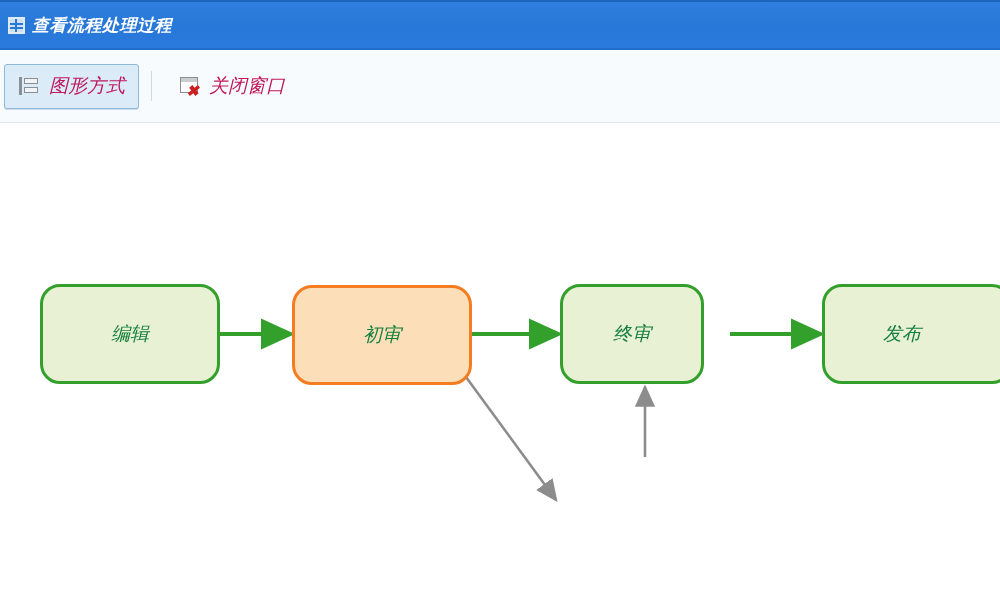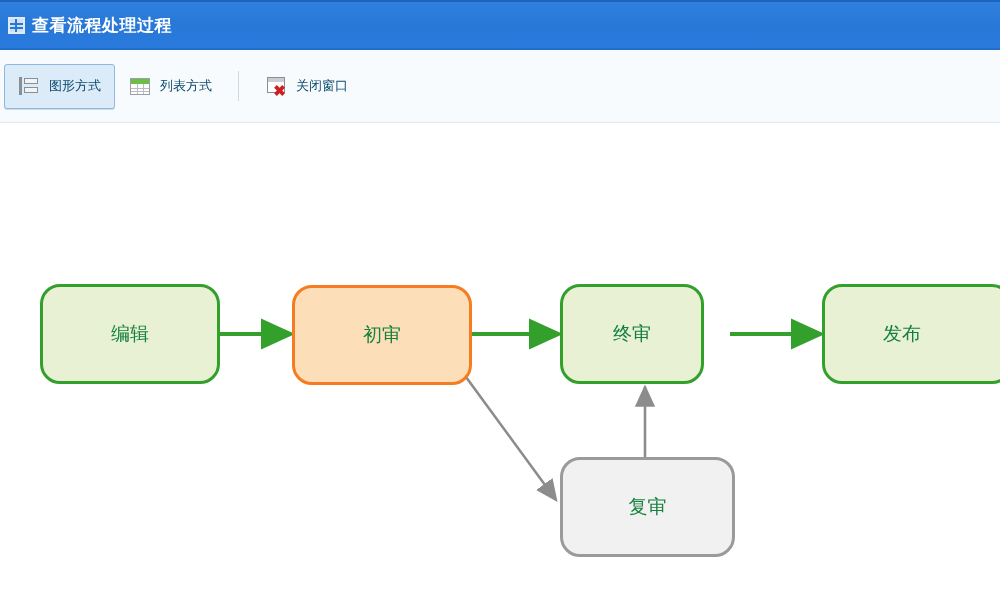--- a/index.html
+++ b/index.html
@@ -12,20 +12,21 @@
     overflow: hidden;
     background: #ffffff;
     font-family: "Liberation Sans", "DejaVu Sans", sans-serif;
     -webkit-font-smoothing: antialiased;
   }
   #app {
     position: relative;
     width: 1000px;
     height: 600px;
     background: #ffffff;
+    font-style: italic;
   }
 
   
   .titlebar {
     position: absolute;
     left: 0; top: 0;
     width: 1000px;
     height: 50px;
     background: linear-gradient(to bottom, #2f7fdf 0%, #2878d8 50%, #2a7ade 100%);
     border-top: 2px solid #1b63bd;
@@ -96,22 +97,22 @@
     border-radius: 3px;
     cursor: default;
     white-space: nowrap;
   }
   .tbtn.active {
     background: #dcebf8;
     border: 1px solid #8cb9dd;
     box-shadow: 0 1px 0 rgba(120,160,195,0.35);
   }
   .tbtn-label {
-    font-size: 13px;
-    color: #0c4a6e;
+    font-size: 19px;
+    color: #be185d;
     margin-left: 9px;
   }
   .tsep {
     width: 1px;
     height: 30px;
     background: #cfd9e2;
     margin: 0 12px;
   }
 
   
@@ -263,31 +264,20 @@
 
     <div class="tbtn active">
       <span class="ico ico-graphic">
         <span class="bar-v"></span>
         <span class="rect r1"></span>
         <span class="rect r2"></span>
       </span>
       <span class="tbtn-label">图形方式</span>
     </div>
 
-    <div class="tbtn">
-      <span class="ico ico-list">
-        <span class="tbl"></span>
-        <span class="hdr"></span>
-        <span class="gv" style="left:8px;"></span>
-        <span class="gv" style="left:14px;"></span>
-        <span class="gh" style="top:13px;"></span>
-        <span class="gh" style="top:16px;"></span>
-      </span>
-      <span class="tbtn-label">列表方式</span>
-    </div>
 
     <div class="tsep"></div>
 
     <div class="tbtn">
       <span class="ico ico-close">
         <span class="win"></span>
         <span class="winbar"></span>
         <span class="x">✖</span>
       </span>
       <span class="tbtn-label">关闭窗口</span>
@@ -342,19 +332,16 @@
     </div>
 
     <div class="node done" style="left:560px; top:160px; width:144px; height:100px;">
       <span class="node-label">终审</span>
     </div>
 
     <div class="node done" style="left:822px; top:160px; width:190px; height:100px;">
       <span class="node-label" style="margin-right:30px;">发布</span>
     </div>
 
-    <div class="node skipped" style="left:560px; top:333px; width:175px; height:100px;">
-      <span class="node-label">复审</span>
-    </div>
 
   </div>
 
 </div>
 
 </body></html>

